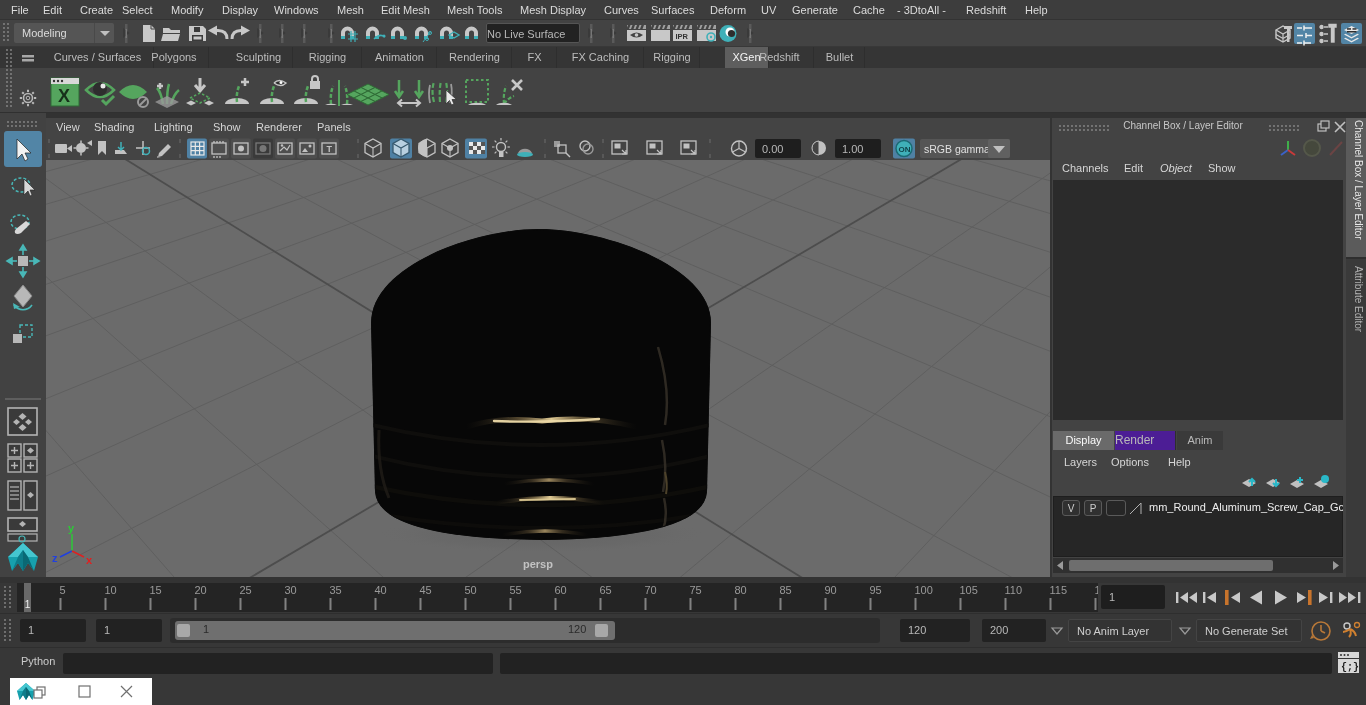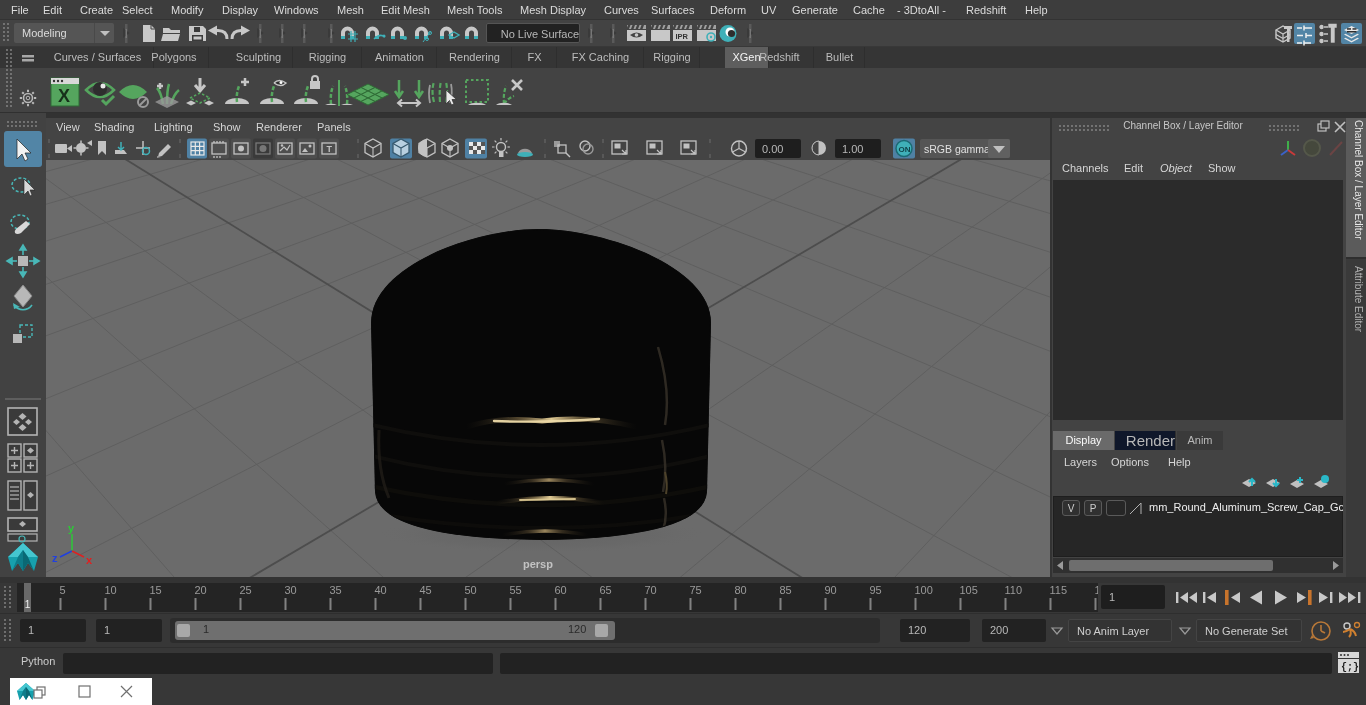--- a/index.html
+++ b/index.html
@@ -169,21 +169,21 @@
           <rect x="1352.5" y="8.2" width="4" height="1.5" fill="#2e2e2e"></rect>
           <rect x="1347" y="11" width="9.5" height="1.5" fill="#2e2e2e"></rect>
         </g>
       </svg>
 <div class="abs" style="left:14px;top:3px;width:100px;height:20px;background:#555555;border-radius:2px;color:#dcdcdc;font-size:11px;line-height:20px;">
   <span style="padding-left:8px;">Modeling</span>
   <div class="abs" style="right:0;top:0;width:20px;height:20px;border-left:1px solid #494949;">
     <div class="abs" style="left:5px;top:8px;width:0;height:0;border-left:5px solid transparent;border-right:5px solid transparent;border-top:5px solid #c0c0c0;"></div>
   </div>
 </div>
-<div class="fld" style="left:486px;top:3px;width:94px;height:20px;line-height:20px;text-align:right;border:1px solid #555;">No Live Surface</div>
+<div class="fld" style="left:486px;top:3px;width:94px;height:20px;line-height:20px;text-align:left;border:1px solid #555;">No Live Surface</div>
 </div>
 
 <div class="abs" style="left:0;top:47px;width:1366px;height:21px;background:#353535;">
 <div class="tab" style="left:42px;width:112px;">Curves / Surfaces</div>
 <div class="tab" style="left:140px;width:69px;">Polygons</div>
 <div class="tab" style="left:225px;width:68px;">Sculpting</div>
 <div class="tab" style="left:294px;width:68px;">Rigging</div>
 <div class="tab" style="left:363px;width:74px;">Animation</div>
 <div class="tab" style="left:438px;width:74px;">Rendering</div>
 <div class="tab" style="left:513px;width:44px;">FX</div>
@@ -783,21 +783,21 @@
   </svg>
 
   <div class="abs" style="left:10px;top:44px;color:#d6d6d6;font-size:11px;">Channels</div>
   <div class="abs" style="left:72px;top:44px;color:#d6d6d6;font-size:11px;">Edit</div>
   <div class="abs" style="left:108px;top:44px;color:#d6d6d6;font-size:11px;font-style:italic;">Object</div>
   <div class="abs" style="left:156px;top:44px;color:#d6d6d6;font-size:11px;">Show</div>
 
   <div class="abs" style="left:1px;top:62px;width:290px;height:240px;background:#2b2b2b;"></div>
 
   <div class="abs" style="left:1px;top:313px;width:61px;height:19px;background:#6a6a6a;color:#fafafa;font-size:11px;text-align:center;line-height:19px;">Display</div>
-  <div class="abs" style="left:63px;top:313px;width:61px;height:19px;background:#0f172a;color:#b8b8b8;font-size:15px;text-align:right;line-height:19px;border-right:1px solid #2e2e2e;">Render</div>
+  <div class="abs" style="left:63px;top:313px;width:61px;height:19px;background:#4c1d95;color:#b8b8b8;font-size:12px;text-align:left;line-height:19px;border-right:1px solid #2e2e2e;">Render</div>
   <div class="abs" style="left:125px;top:313px;width:46px;height:19px;background:#3a3a3a;color:#b8b8b8;font-size:11px;text-align:center;line-height:19px;">Anim</div>
 
   <div class="abs" style="left:12px;top:338px;color:#d6d6d6;font-size:11px;">Layers</div>
   <div class="abs" style="left:59px;top:338px;color:#d6d6d6;font-size:11px;">Options</div>
   <div class="abs" style="left:116px;top:338px;color:#d6d6d6;font-size:11px;">Help</div>
 
   <svg class="abs" style="left:188px;top:356px" width="100" height="18" id="layericons">
     <g>
     <path d="M2,9 l7,-4 l7,4 l-7,4 z" fill="#c0c0c0"></path>
           <path d="M12,12 l0,-7 m-3,3 l3,-3 l3,3" stroke="#2ab8c8" stroke-width="2" fill="none"></path>

